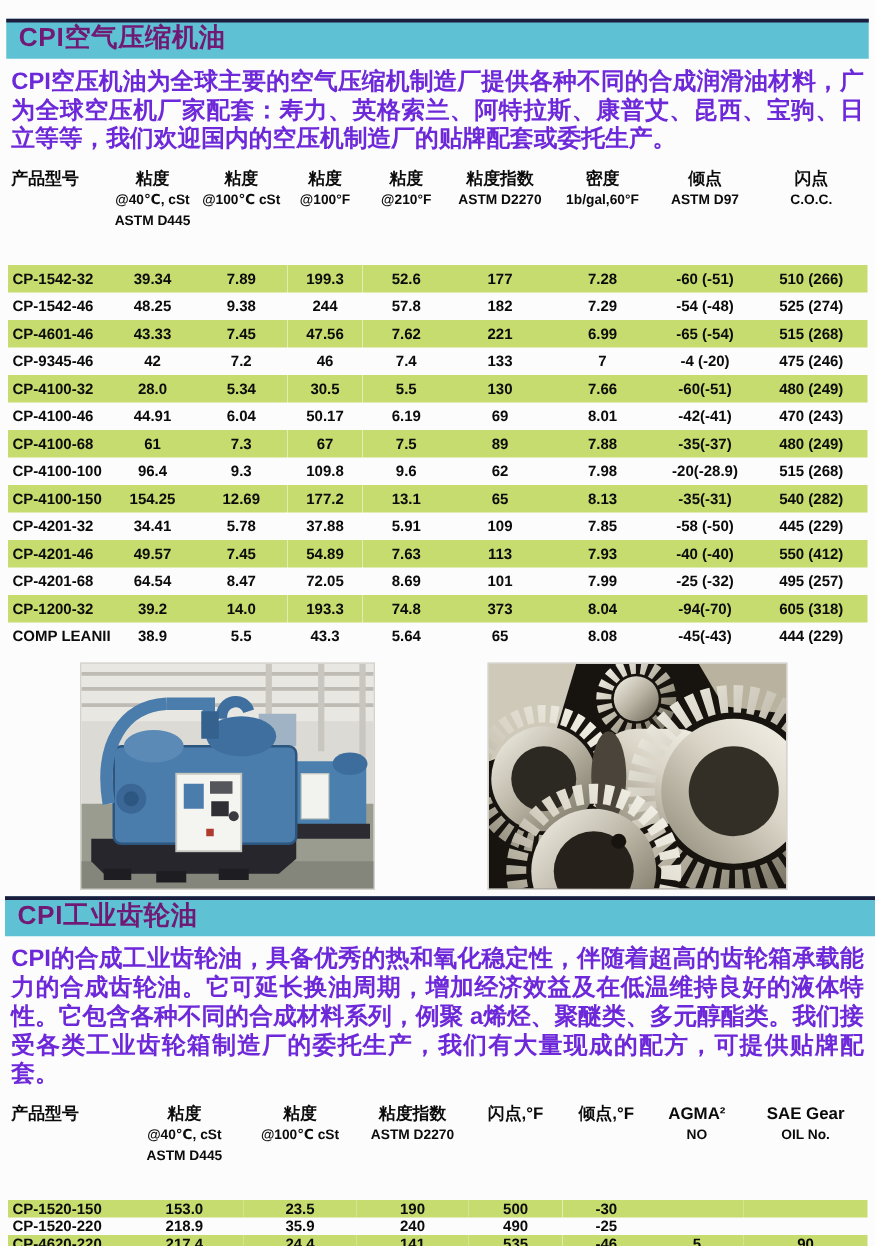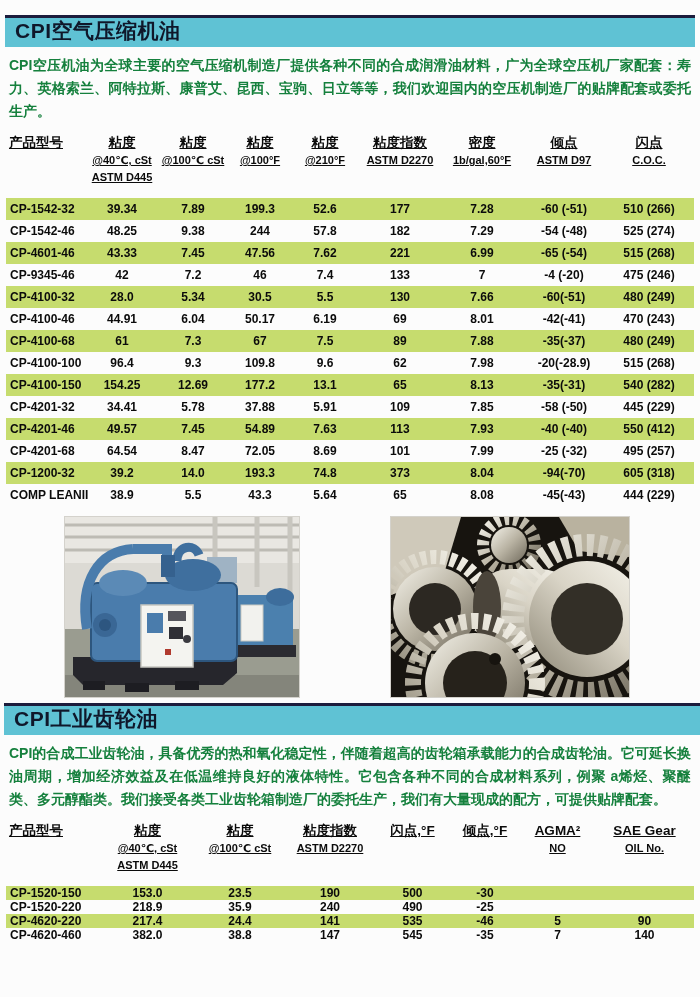--- a/index.html
+++ b/index.html
@@ -1,30 +1,30 @@
 <!DOCTYPE html>
 <html><head>
 <meta charset="utf-8">
 <style>
   html,body{margin:0;padding:0;}
   body{font-family:"Liberation Sans","DejaVu Sans",sans-serif;color:#0b0b0b;}
   .page{position:relative;width:700px;height:997px;background:#fcfcfc;overflow:hidden;}
 
   
   .band{background:#5fc2d4;border-top:3px solid #1c1c3c;padding:1px 10px 4px;}
-  .band h1{font-size:21px;line-height:24px;margin:0;font-weight:bold;color:#0f172a;letter-spacing:.5px;}
+  .band h1{font-size:21px;line-height:24px;margin:0;font-weight:bold;color:#701a75;letter-spacing:.5px;}
   .band1{margin:15px 5px 0 5px;}
   .band2{margin:5px 0 0 4px;}
 
   
-  .intro{font-size:14px;line-height:23px;font-weight:bold;margin:7px 0 0 0;padding:0 9px;text-align:justify;color:#15803d;}
+  .intro{font-size:19px;line-height:23px;font-weight:bold;margin:7px 0 0 0;padding:0 9px;text-align:justify;color:#6d28d9;}
 
   
   table{border-collapse:collapse;width:688px;margin:8px 6px 0 6px;table-layout:fixed;}
-  thead th{vertical-align:top;text-align:center;font-weight:bold;padding:2px 0 12px 0;text-decoration:underline;}
+  thead th{vertical-align:top;text-align:center;font-weight:bold;padding:2px 0 26px 0;}
   thead th:first-child{text-align:left;padding-left:3px;}
   .hl1{font-size:13.5px;line-height:19px;}
   .hl2{font-size:11px;line-height:17px;}
   tbody td{font-size:12px;font-weight:bold;text-align:center;padding:0 2px;overflow:hidden;white-space:nowrap;}
   tbody td:first-child{text-align:left;padding-left:4px;}
   tbody tr:nth-child(odd){background:#c6dc6e;}
   .t1 tbody td{height:22px;}
   .t2 tbody td{height:14px;}
 
   

